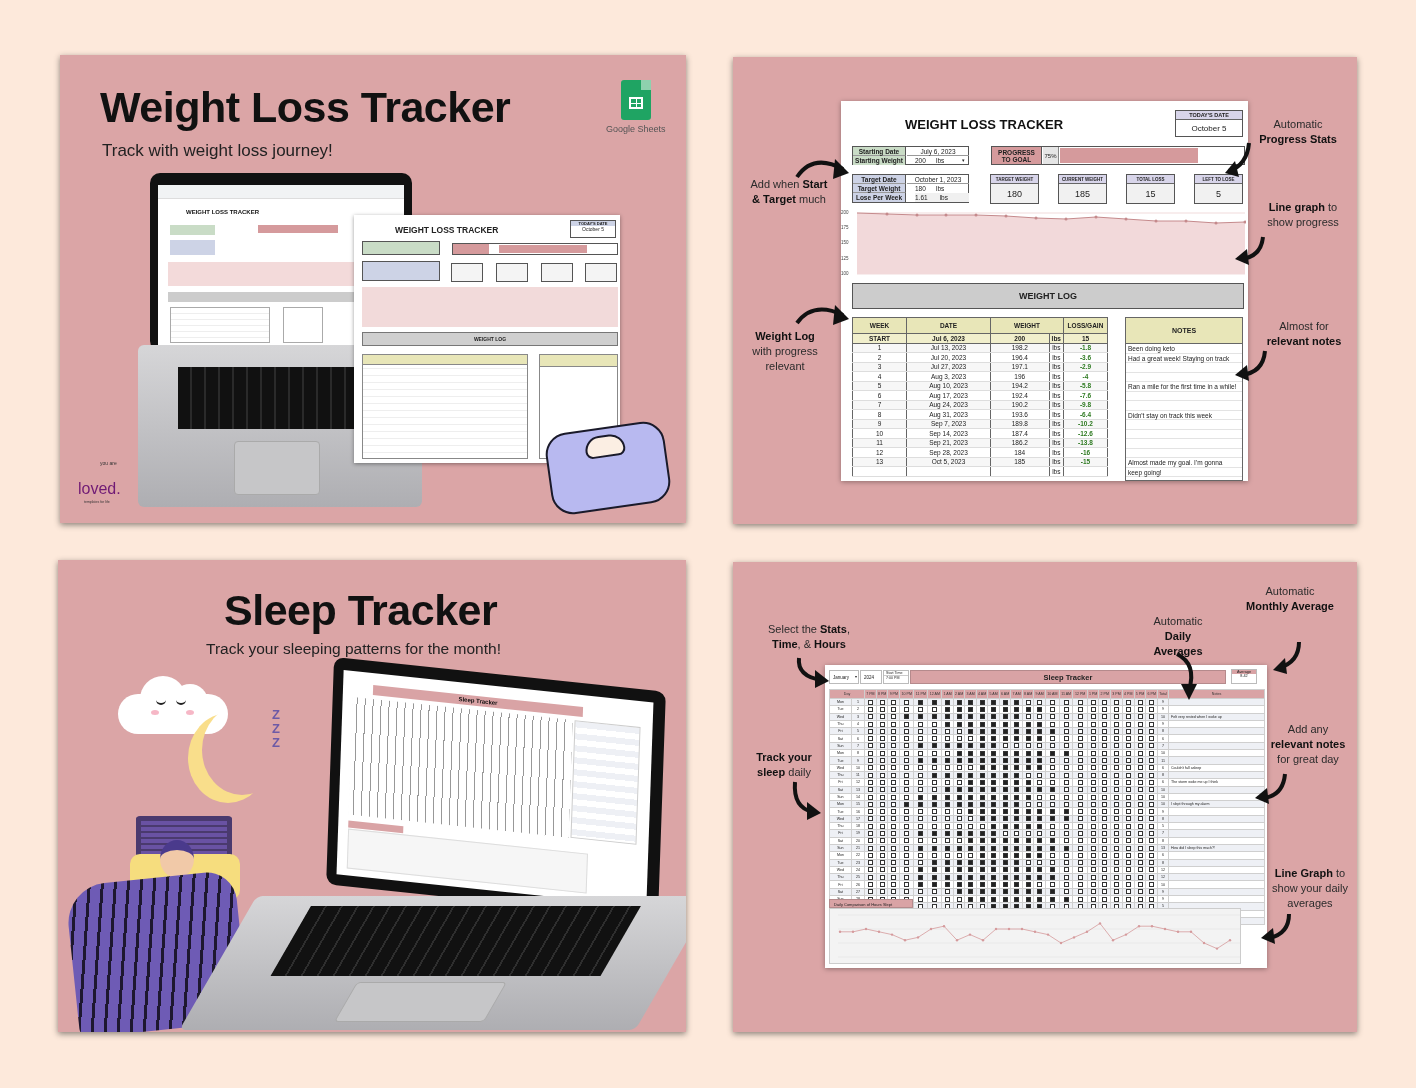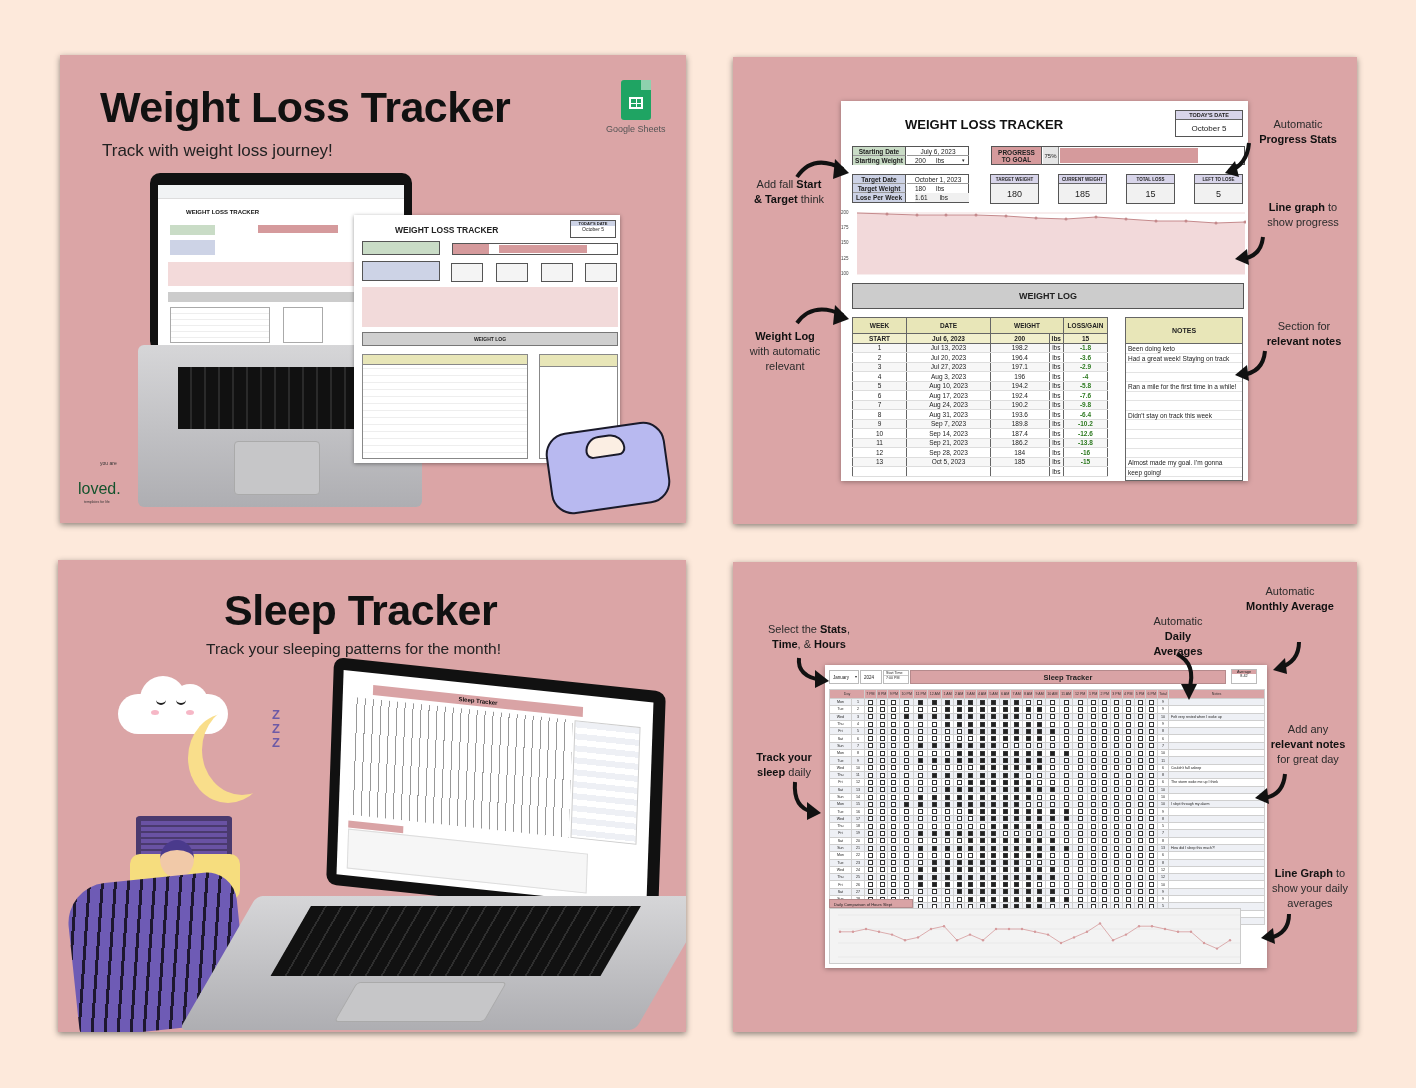--- a/index.html
+++ b/index.html
@@ -111,21 +111,21 @@
       <div style="height:12px;background:#e8e6b8;border-bottom:1px solid #888;"></div>
     </div>
   </div>
 
   <div style="position:absolute;left:488px;top:372px;width:120px;height:82px;background:#b8b9f0;border:2px solid #1a1a2a;border-radius:22px;transform:rotate(-8deg);">
     <div style="position:absolute;left:38px;top:6px;width:40px;height:22px;background:#fbeee3;border:2px solid #1a1a2a;border-radius:20px 20px 10px 10px;"></div>
   </div>
 
   <div style="position:absolute;left:18px;top:405px;width:60px;height:60px;">
     <div style="position:absolute;left:22px;top:0;font-size:5px;color:#333;">you are</div>
-    <div style="position:absolute;left:0;top:20px;font-size:16px;color:#14532d;">loved.</div>
+    <div style="position:absolute;left:0;top:20px;font-size:16px;color:#701a75;">loved.</div>
     <div style="position:absolute;left:6px;top:40px;font-size:3.5px;color:#333;">templates for life</div>
   </div>
 </div>
 
 <div id="p2" class="panel">
   <div class="sheet" style="left:108px;top:44px;width:407px;height:380px;box-shadow:0 1px 5px rgba(0,0,0,0.35);">
     <div class="wl-title" style="left:64px;top:16px;font-size:13px;">WEIGHT LOSS TRACKER</div>
 
     <div class="cell" style="left:334px;top:9px;width:68px;height:27px;background:#fff;">
       <div class="stat-head" style="font-size:5.5px;height:9px;line-height:9px;">TODAY'S DATE</div>
@@ -344,33 +344,33 @@
       <div class="nr"></div>
       <div class="nr"></div>
       <div class="nr"></div>
       <div class="nr"></div>
       <div class="nr">Almost made my goal. I'm gonna</div>
       <div class="nr">keep going!</div>
     </div>
   </div>
 
   <div class="annot" style="left:8px;top:120px;width:96px;">
-    <span>Add fall </span><b>Start</b><br><b>&amp; Target</b><span> think</span>
+    <span>Add when </span><b>Start</b><br><b>&amp; Target</b><span> much</span>
   </div>
   <div class="annot" style="left:510px;top:60px;width:110px;">
     <span>Automatic</span><br><b>Progress Stats</b>
   </div>
   <div class="annot" style="left:520px;top:143px;width:100px;">
     <b>Line graph</b><span> to</span><br><span>show progress</span>
   </div>
   <div class="annot" style="left:4px;top:272px;width:96px;">
-    <b>Weight Log</b><br><span>with automatic</span><br><span>relevant</span>
+    <b>Weight Log</b><br><span>with progress</span><br><span>relevant</span>
   </div>
   <div class="annot" style="left:518px;top:262px;width:106px;">
-    <span>Section for</span><br><b>relevant notes</b>
+    <span>Almost for</span><br><b>relevant notes</b>
   </div>
 
   <svg class="arrow" style="left:60px;top:90px;" width="60" height="40">
       <path d="M4 30 Q20 6 50 22" fill="none" stroke="#111" stroke-width="4"></path>
       <path d="M42 12 L56 26 L40 32 Z" fill="#111"></path>
     </svg>
   <svg class="arrow" style="left:490px;top:82px;" width="30" height="40">
       <path d="M26 4 Q24 26 6 32" fill="none" stroke="#111" stroke-width="4"></path>
       <path d="M12 22 L2 34 L16 38 Z" fill="#111"></path>
     </svg>

